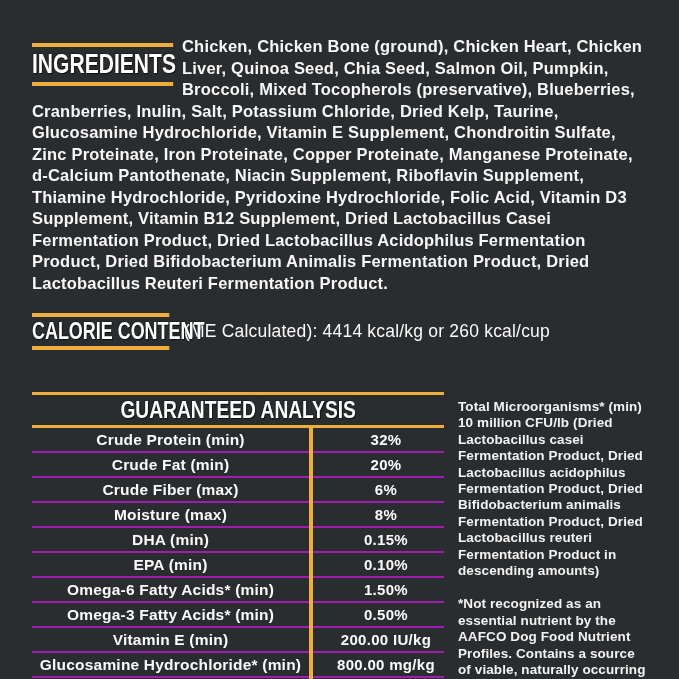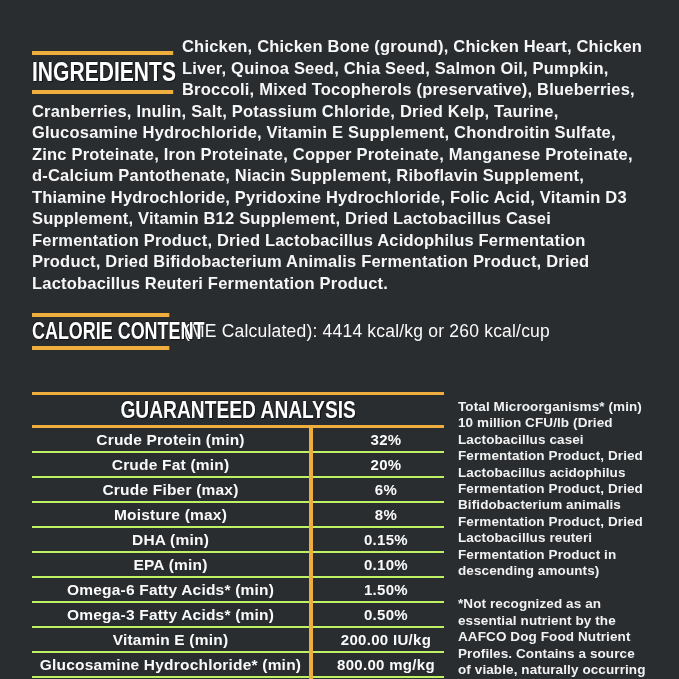--- a/index.html
+++ b/index.html
@@ -25,21 +25,21 @@
     text-align:center;
     letter-spacing:0px;
     white-space:nowrap;
     text-shadow:1px 1px 1px rgba(0,0,0,.65), -1px -1px 1px rgba(0,0,0,.35);
     transform:scaleX(0.78);
     transform-origin:left top;
   }
 
   
   .ingredients{font-size:16.5px;line-height:21.5px;font-weight:600;letter-spacing:0.2px;}
-  .ing-heading{float:left;width:141px;height:47px;margin:15px 9px 0 0;}
+  .ing-heading{float:left;width:141px;height:47px;margin:7px 9px 0 0;}
   .ing-heading .hd-inner{width:181px;font-size:27px;line-height:30px;}
   .ing-text{color:#F7F7F7;text-align:center;}
 
   
   .calorie{display:flex;align-items:center;margin-top:19px;}
   .cal-heading{width:137px;height:37px;flex:0 0 137px;}
   .cal-heading .hd-inner{width:176px;font-size:23px;line-height:24px;}
   .cal-text{margin-left:15px;font-size:17.5px;font-weight:400;letter-spacing:0.2px;white-space:nowrap;}
 
   
@@ -59,21 +59,21 @@
     text-shadow:1px 1px 1px rgba(0,0,0,.65), -1px -1px 1px rgba(0,0,0,.35);
     transform:scaleX(0.8);
     transform-origin:center top;
   }
   .ga-body{position:relative;}
   .ga-divider{
     position:absolute;left:277px;top:0;width:4px;height:calc(100% + 7px);
     background:#EFAD3D;
   }
   .ga-row{display:flex;height:23px;align-items:center;}
-  .ga-row + .ga-row{border-top:2px solid #bef264;}
+  .ga-row + .ga-row{border-top:2px solid #a21caf;}
   .ga-label{width:277px;text-align:center;font-size:15.5px;font-weight:600;letter-spacing:0.2px;}
   .ga-value{flex:1;text-align:center;font-size:15px;font-weight:600;letter-spacing:0.3px;padding-left:19px;}
 
   
   .notes{flex:1;margin-left:14px;padding:7px 0 0 0;font-size:13.5px;line-height:16.4px;font-weight:600;color:#F2F2F2;letter-spacing:0.1px;}
   .notes p{margin:0 0 17px 0;}
 </style>
 </head>
 <body>
 

